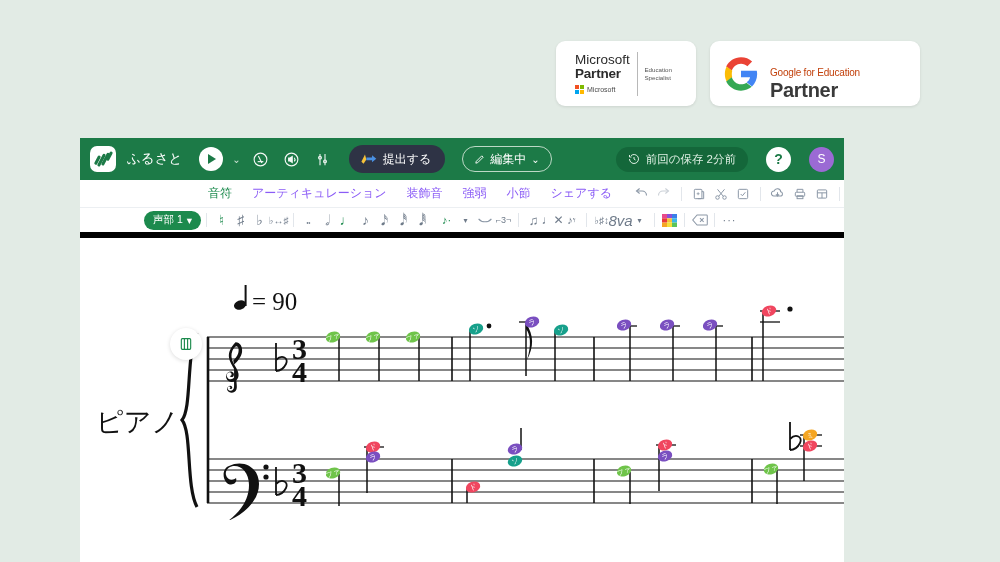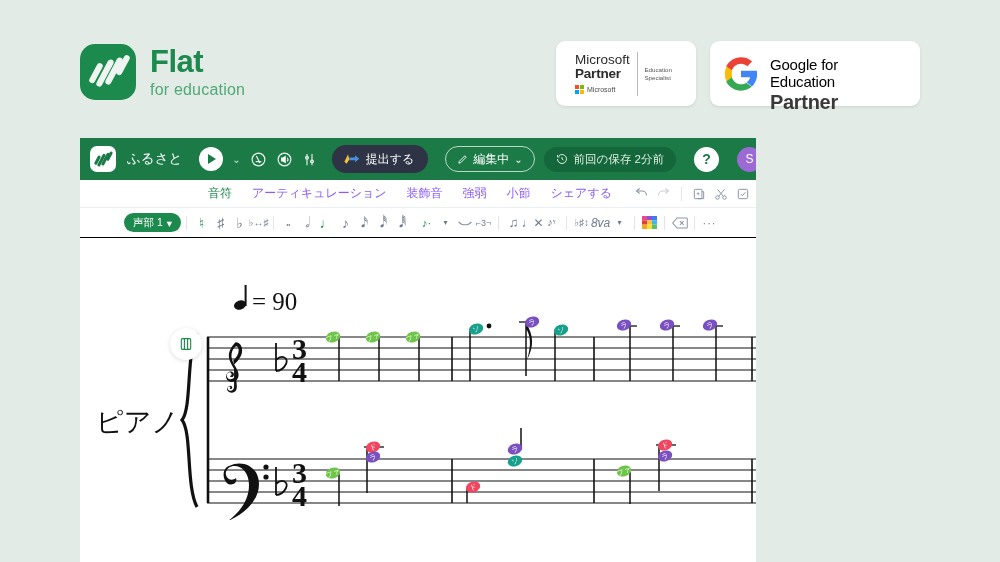--- a/index.html
+++ b/index.html
@@ -45,25 +45,25 @@
   .ms-squares b:nth-child(1){background:#f25022}
   .ms-squares b:nth-child(2){background:#7fba00}
   .ms-squares b:nth-child(3){background:#00a4ef}
   .ms-squares b:nth-child(4){background:#ffb900}
   .ms-word { font-size: 7px; color: #4a4a4a; }
   .ms-div { width: 1px; height: 44px; background: #b8b8b8; }
   .ms-right { font-size: 6.2px; color: #555; width: 54px; line-height: 1.2; }
 
   .badge-g { width: 210px; height: 65px; padding: 0 14px; gap: 12px; }
   .g-logo { width: 34px; height: 34px; flex: none; }
-  .g-l1 { font-size: 15px; color: #000000; letter-spacing: -.2px; margin-top: 22px; }
+  .g-l1 { font-size: 10px; color: #c2410c; letter-spacing: -.2px; margin-top: 22px; }
   .g-l2 { font-size: 20px; color: #3a3a3a; font-weight: bold; letter-spacing: -.3px; margin-top: 1px; }
 
   
-  .app { position: absolute; left: 80px; top: 138px; width: 676px; height: 424px; background: #fff; overflow: hidden; }
+  .app { position: absolute; left: 80px; top: 138px; width: 764px; height: 424px; background: #fff; overflow: hidden; }
 
   .appbar {
     height: 42px; background: #1c7a47; display: flex; align-items: center; padding: 0 10px; gap: 9px;
   }
   .ab-logo { width: 26px; height: 26px; border-radius: 7px; background: #fff; position: relative; overflow: hidden; flex: none; }
   .ab-logo i { position: absolute; width: 2.6px; background: #1c7a47; border-radius: 2px; transform: rotate(28deg); }
   .ab-logo i:nth-child(1){left:6px; top:9px; height:10px;}
   .ab-logo i:nth-child(2){left:10px; top:7px; height:14px;}
   .ab-logo i:nth-child(3){left:14px; top:6px; height:14px;}
   .ab-logo i:nth-child(4){left:18px; top:5px; height:10px;}
@@ -99,51 +99,39 @@
   .tools-right { margin-left: auto; display: flex; align-items: center; gap: 2px; padding-right: 9px; }
   .ticon { width: 20px; height: 20px; display: flex; align-items: center; justify-content: center; color: #8b97a6; }
   .tsep { width: 1px; height: 14px; background: #e2e6eb; margin: 0 5px; }
 
   .sidebtn {
     position: absolute; left: 90px; top: 190px; width: 32px; height: 32px; border-radius: 50%; background: #fff;
     box-shadow: 0 1px 4px rgba(0,0,0,.14); display: flex; align-items: center; justify-content: center; z-index: 6;
   }
 
   
-  .toolrow2 { height: 30px; display: flex; align-items: center; padding-left: 44px; border-bottom: 1px solid #000000; }
+  .toolrow2 { height: 30px; display: flex; align-items: center; padding-left: 64px; border-bottom: 6px solid #000000; }
   .voice-pill { background: #1c8a4d; color: #fff; border-radius: 11px; height: 19px; display: flex; align-items: center; gap: 4px; padding: 0 9px; font-size: 10.5px; white-space: nowrap; }
   .n-icon { width: 19px; height: 22px; display: flex; align-items: center; justify-content: center; color: #6f7b8a; font-size: 14px; }
   .n-icon.sel { color: #1c8a4d; }
   .n-gap { width: 5px; }
 
   
   .sheet { position: relative; height: 282px; background: #fff; }
   svg.score { position: absolute; left: 0; top: 0; }
   .nlabel { font-size: 7px; fill: #fff; font-family: "Liberation Sans", sans-serif; }
   .inst-name { font-family: "Liberation Sans", sans-serif; font-size: 27px; fill: #111; }
   .tempo-num { font-family: "Liberation Serif", serif; font-size: 25px; fill: #111; }
 </style>
 </head>
 <body>
 
 <div id="root">
 
   <div class="banner">
-    <div class="brand">
-      <div class="brand-mark">
-          <i></i>
-          <i></i>
-          <i></i>
-          <i></i>
-        </div>
-      <div class="brand-text">
-        <div class="brand-title">Flat</div>
-        <div class="brand-sub">for education</div>
-      </div>
-    </div>
 
     <div class="badges">
       <div class="badge badge-ms">
         <div class="ms-left">
           <div class="ms-l1">Microsoft</div>
           <div class="ms-l2">Partner</div>
           <div class="ms-logo-row">
             <span class="ms-squares">
                 <b></b>
                 <b></b>
@@ -358,21 +346,21 @@
             <path d="M2 3c4 5 12 5 16 0"></path>
           </svg>
         </div>
       <div class="n-icon" style="font-size:9px">⌐<span>3</span>¬</div>
       <div class="tsep"></div>
       <div class="n-icon" style="font-size:13px">♫</div>
       <div class="n-icon" style="font-size:12px">♩✕</div>
       <div class="n-icon" style="font-size:11px">♪𝄾</div>
       <div class="tsep"></div>
       <div class="n-icon" style="font-size:10px">♭♯↕</div>
-      <div class="n-icon" style="font-size:12px;font-style:italic">
+      <div class="n-icon" style="font-size:15px;font-style:italic">
           <span>8va</span>
         </div>
       <div class="n-icon" style="font-size:8px">▾</div>
       <div class="tsep"></div>
       <div class="n-icon">
         <svg width="15" height="13" viewBox="0 0 15 13">
           <rect x="0" y="0" width="5" height="4.3" fill="#e84a8a"></rect>
             <rect x="5" y="0" width="5" height="4.3" fill="#8b4fd8"></rect>
             <rect x="10" y="0" width="5" height="4.3" fill="#3a7fe8"></rect>
           <rect x="0" y="4.3" width="5" height="4.3" fill="#e83a3a"></rect>

